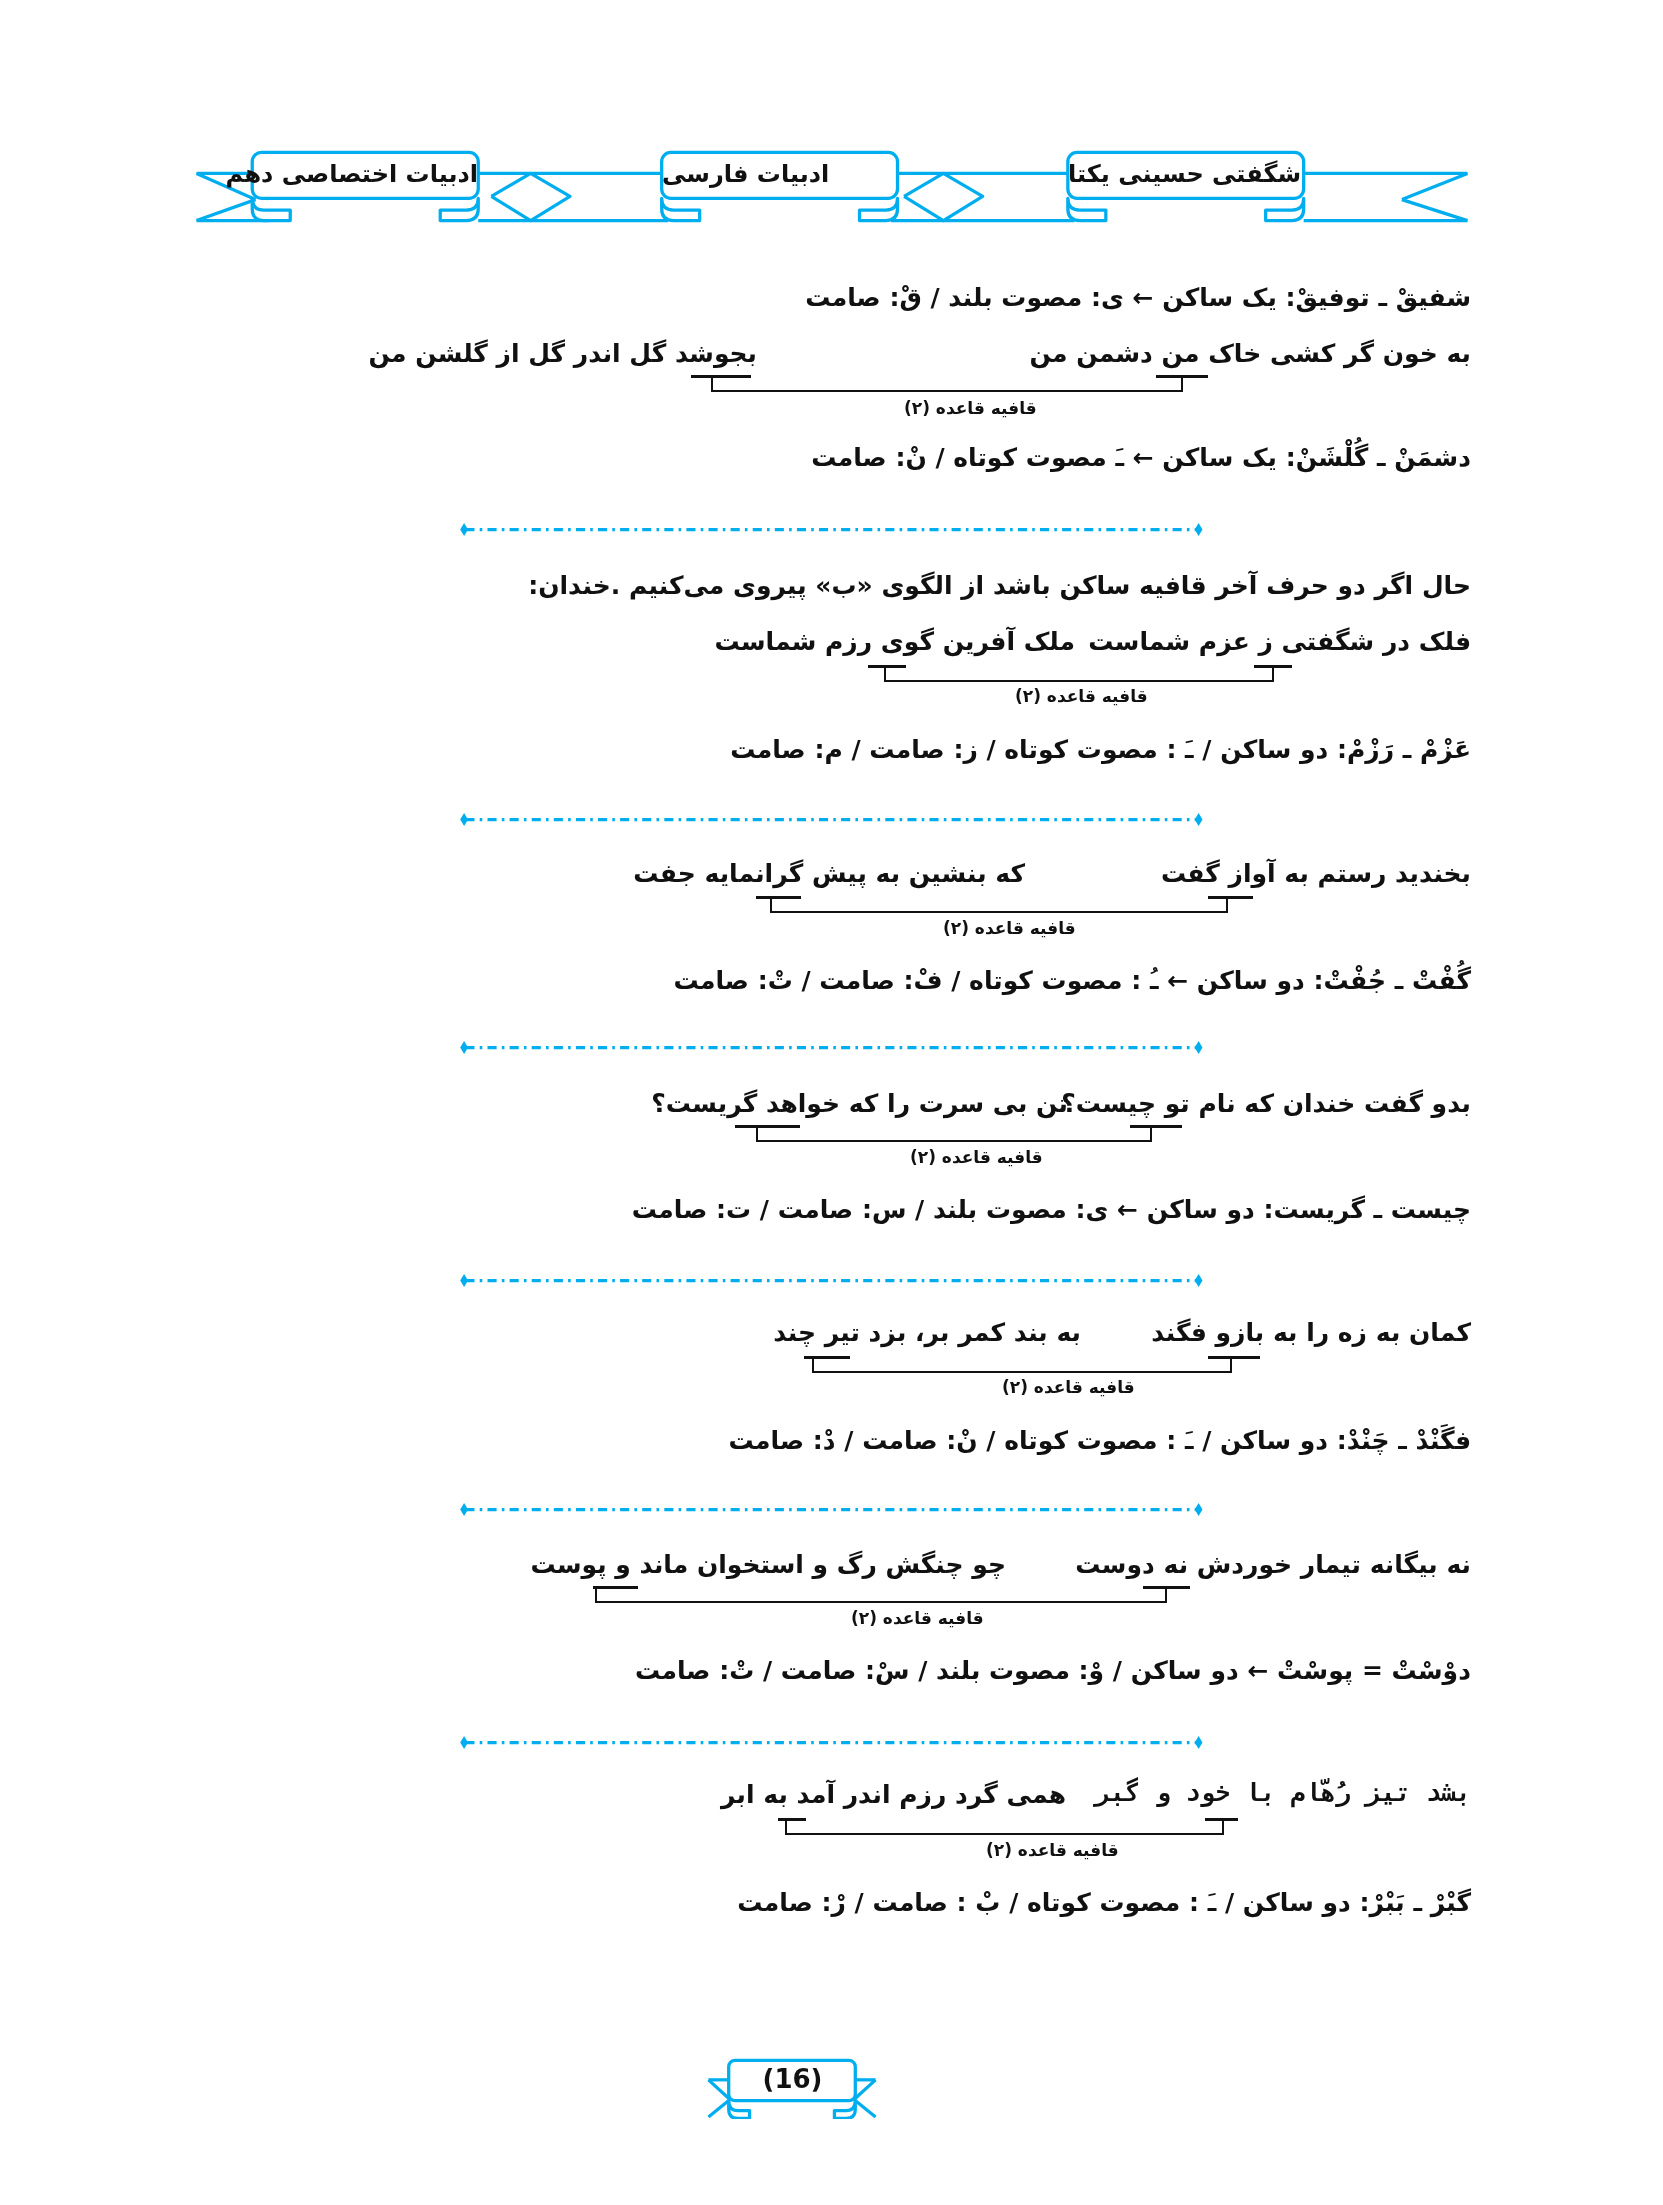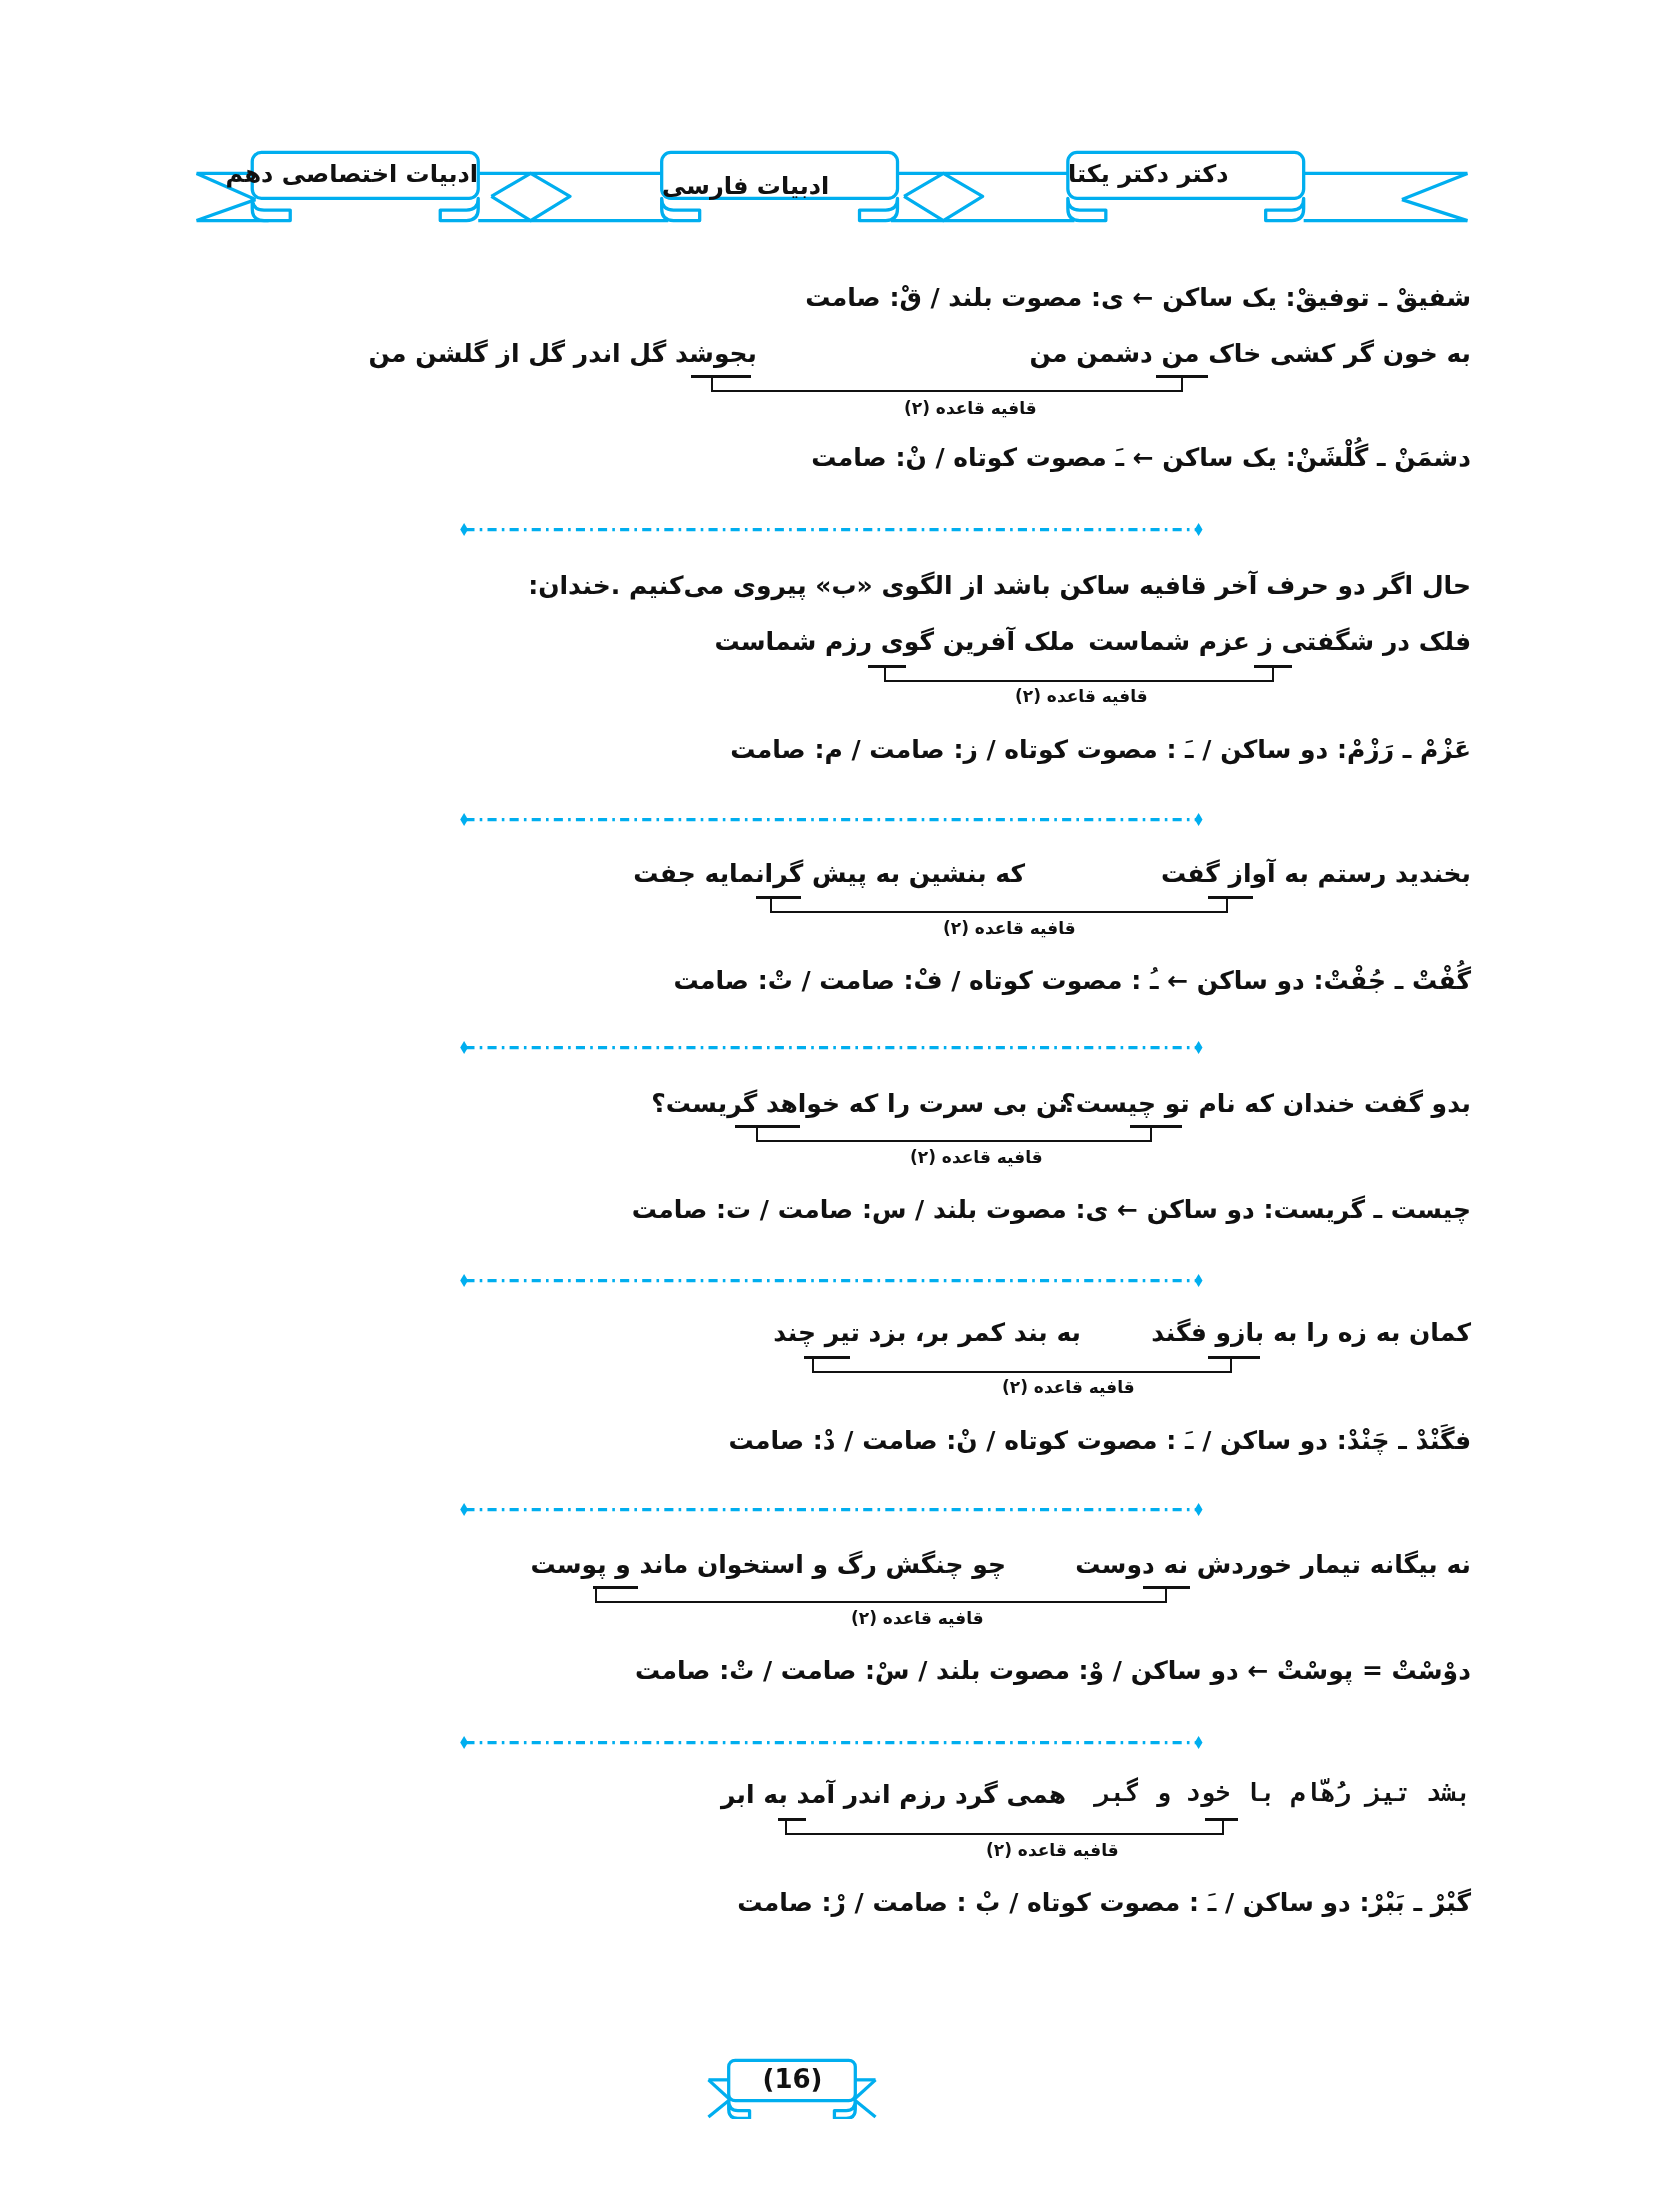--- a/index.html
+++ b/index.html
@@ -44,22 +44,22 @@
     <rect x="720" y="8" width="360" height="70" rx="14" fill="#fff"></rect>
     <path d="M720,78 q0,18 18,18 h40 v16 h-40 q-18,0 -18,-18 z" fill="#fff"></path>
     <path d="M1080,78 q0,18 -18,18 h-40 v16 h40 q18,0 18,-18 z" fill="#fff"></path>
 
     <rect x="1340" y="8" width="360" height="70" rx="14" fill="#fff"></rect>
     <path d="M1340,78 q0,18 18,18 h40 v16 h-40 q-18,0 -18,-18 z" fill="#fff"></path>
     <path d="M1700,78 q0,18 -18,18 h-40 v16 h40 q18,0 18,-18 z" fill="#fff"></path>
   </g>
 </svg>
 <div class="abs rtl banner-text" style="left:252px;top:162px;width:226px;">ادبیات اختصاصی دهم</div>
-<div class="abs rtl banner-text" style="left:662px;top:162px;width:236px;margin-top:12px;">ادبیات فارسی</div>
-<div class="abs rtl banner-text" style="left:1068px;top:162px;width:236px;">دکتر دکتر یکتا</div>
+<div class="abs rtl banner-text" style="left:662px;top:162px;width:236px;">ادبیات فارسی</div>
+<div class="abs rtl banner-text" style="left:1068px;top:162px;width:236px;">شگفتی حسینی یکتا</div>
 
 <div class="abs rtl line" style="right:193px;top:285px;">شفیقْ ـ توفیقْ: یک ساکن ← ی: مصوت بلند / قْ: صامت</div>
 
 <div class="abs rtl line" style="right:193px;top:341px;">
   <span>به خون گر کشی خاک من دشمن من</span>
 </div>
 <div class="abs rtl line" style="right:907px;top:341px;">
   <span>بجوشد گل اندر گل از گلشن من</span>
 </div>
 <div class="abs" style="left:1156px;top:375px;width:52px;height:2.6px;background:#111"></div>

